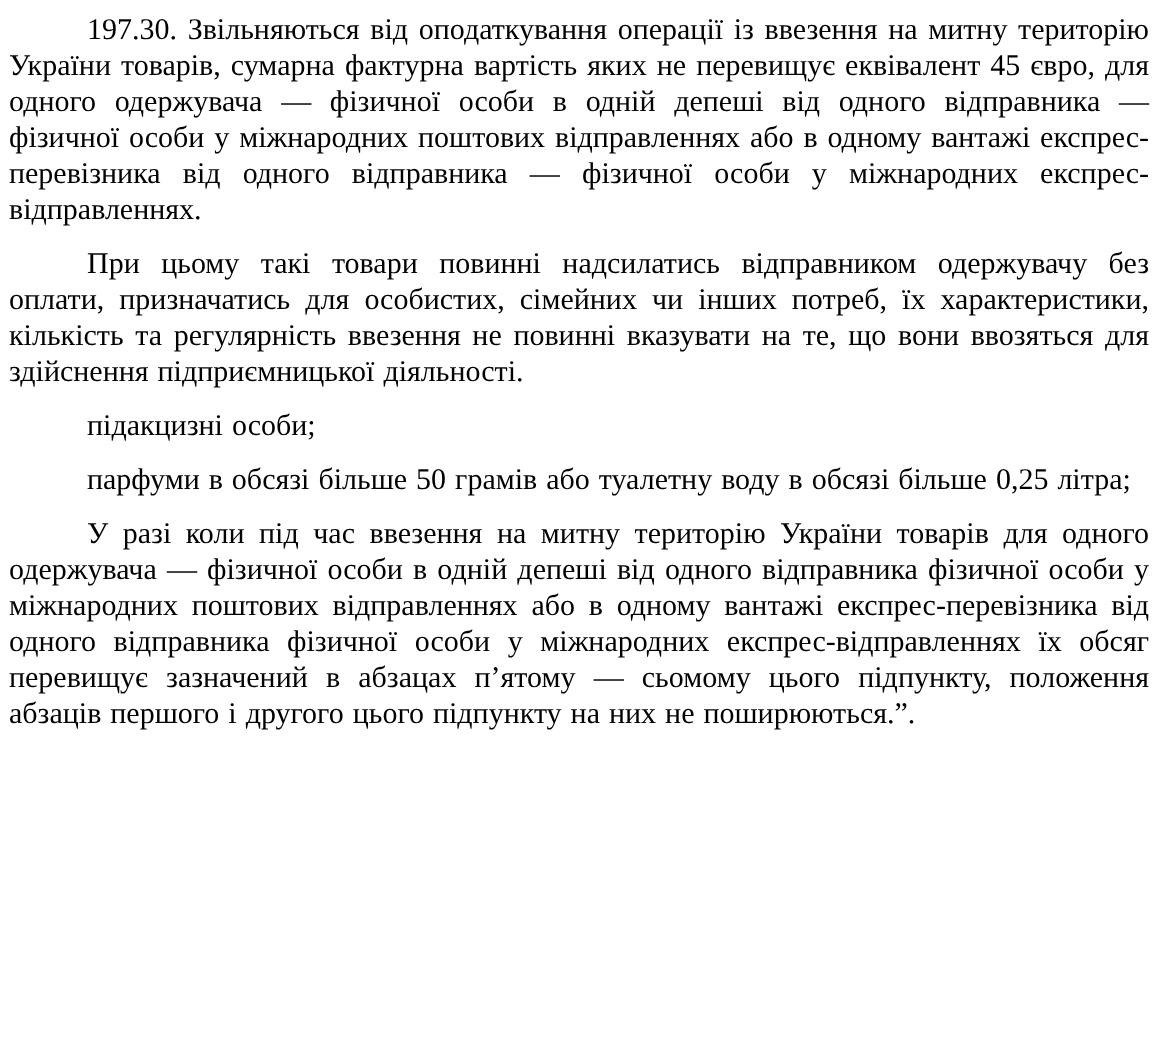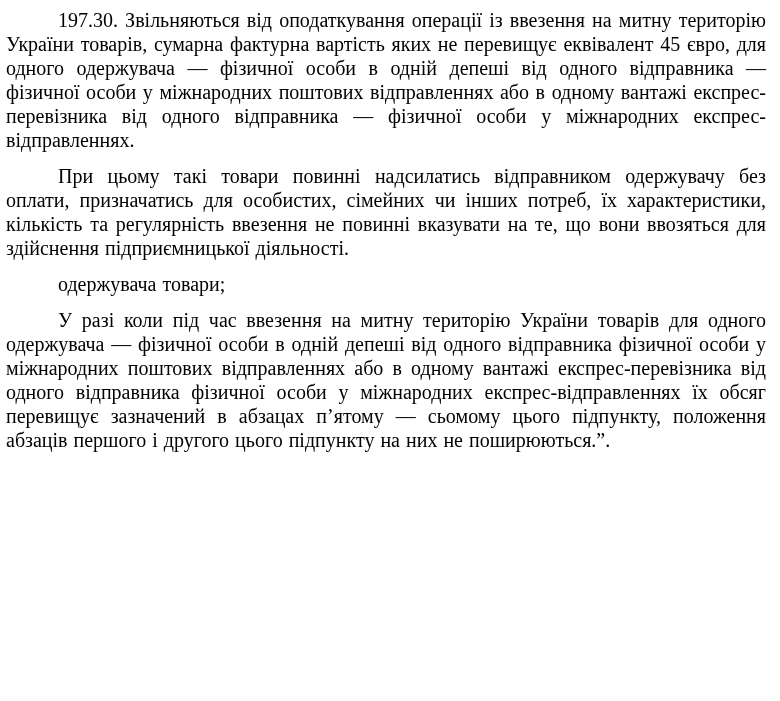--- a/index.html
+++ b/index.html
@@ -25,15 +25,16 @@
     margin: 0 0 12px 0;
     word-spacing: 1px;
   }
 </style>
 </head>
 <body>
 
 <div class="page">
   <p>197.30. Звільняються від оподаткування операції із ввезення на митну територію України товарів, сумарна фактурна вартість яких не перевищує еквівалент 45 євро, для одного одержувача — фізичної особи в одній депеші від одного відправника — фізичної особи у міжнародних поштових відправленнях або в одному вантажі експрес-перевізника від одного відправника — фізичної особи у міжнародних експрес-відправленнях.</p>
   <p>При цьому такі товари повинні надсилатись відправником одержувачу без оплати, призначатись для особистих, сімейних чи інших потреб, їх характеристики, кількість та регулярність ввезення не повинні вказувати на те, що вони ввозяться для здійснення підприємницької діяльності.</p>
-  <p>одержувача товари;</p>
+  <p>підакцизні особи;</p>
+  <p>парфуми в обсязі більше 50 грамів або туалетну воду в обсязі більше 0,25 літра;</p>
   <p>У разі коли під час ввезення на митну територію України товарів  для одного одержувача — фізичної особи в одній депеші від одного відправника фізичної особи у міжнародних поштових відправленнях або в одному вантажі експрес-перевізника від одного відправника фізичної особи у міжнародних експрес-відправленнях їх обсяг перевищує зазначений в абзацах п’ятому — сьомому цього підпункту, положення абзаців першого і другого цього підпункту на них не поширюються.”.</p>
 </div>
 
 </body></html>

